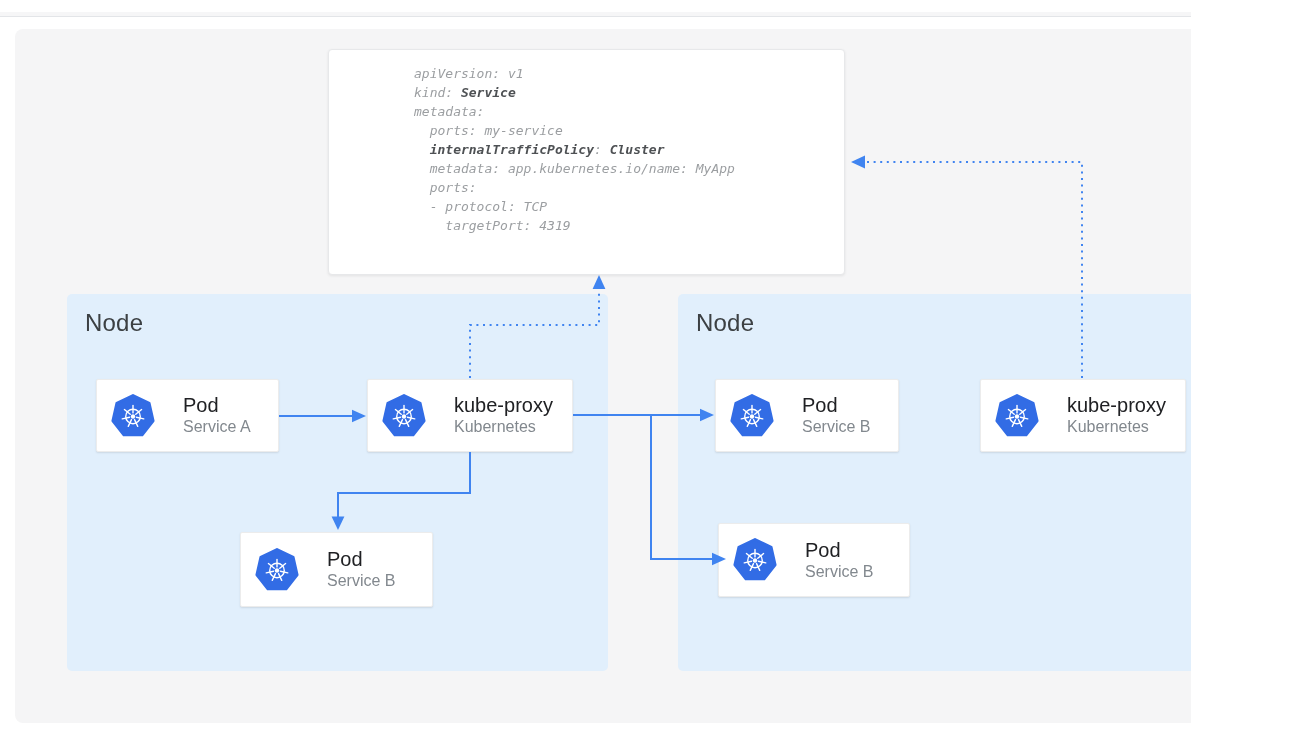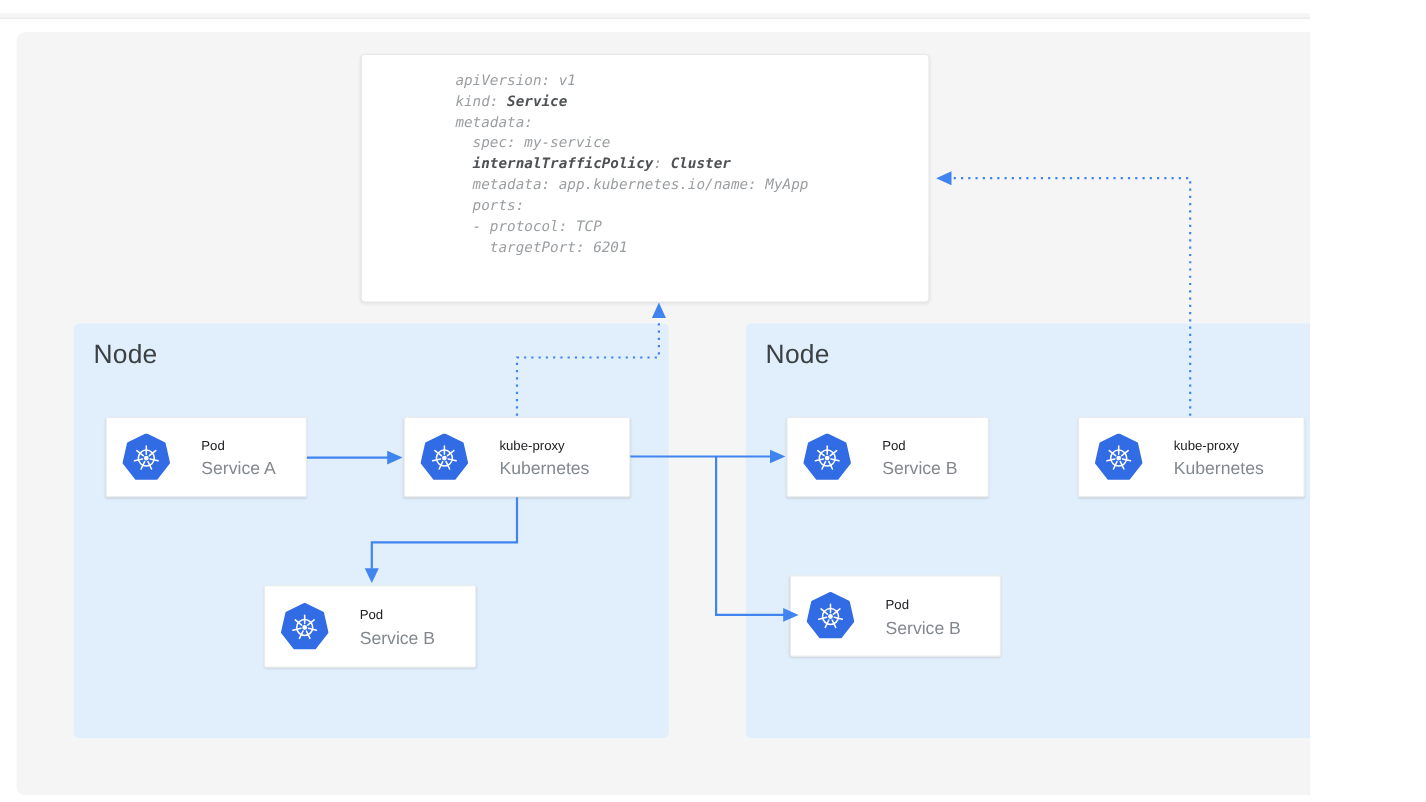--- a/index.html
+++ b/index.html
@@ -39,21 +39,21 @@
     font-size:24px; color:#3c4043; letter-spacing:.2px;
   }
   
   .card {
     position:absolute; background:#ffffff; border:1px solid #ececec;
     border-radius:2px; box-shadow:0 1px 2px rgba(0,0,0,.10);
     box-sizing:border-box; display:flex; align-items:center; padding-left:14px;
   }
   .card .txt { margin-left:28px; }
   .card .title {
-    font-size:12px; color:#202124; line-height:22px; font-weight:500;
+    font-size:20px; color:#202124; line-height:22px; font-weight:500;
   }
   .card .subtitle {
     font-size:16px; color:#82888e; line-height:21px;
   }
   .k8s-icon { display:block; }
   
   .card-pod-a        { left:29px;  top:85px;  width:183px; height:73px; }
   .card-kproxy-left  { left:300px; top:85px;  width:206px; height:73px; }
   .card-pod-b-left   { left:173px; top:238px; width:193px; height:75px; }
   .card-pod-b-top    { left:37px;  top:85px;  width:184px; height:73px; }
@@ -69,26 +69,26 @@
 <body>
 
 <div class="stage">
   <div class="top-strip"></div>
   <div class="panel"></div>
 
   <div class="yaml-card">
     <div class="code-line"><span>apiVersion: v1</span></div>
     <div class="code-line"><span>kind: </span><b>Service</b></div>
     <div class="code-line"><span>metadata:</span></div>
-    <div class="code-line"><span>  spec: my-service</span></div>
+    <div class="code-line"><span>  ports: my-service</span></div>
     <div class="code-line"><span>  </span><b>internalTrafficPolicy</b><span>: </span><b>Cluster</b></div>
     <div class="code-line"><span>  metadata: app.kubernetes.io/name: MyApp</span></div>
     <div class="code-line"><span>  ports:</span></div>
     <div class="code-line"><span>  - protocol: TCP</span></div>
-    <div class="code-line"><span>    targetPort: 6201</span></div>
+    <div class="code-line"><span>    targetPort: 4319</span></div>
   </div>
 
   <div class="node node-left">
     <div class="node-label">Node</div>
 
     <div class="card card-pod-a">
       <svg class="k8s-icon" viewBox="0 0 100 100" width="44" height="44">
         <polygon points="50,3 87,21 96,61 71,93 29,93 4,61 13,21" fill="#326ce5" stroke="#326ce5" stroke-width="6" stroke-linejoin="round"></polygon>
         <g stroke="#ffffff" stroke-width="3.2" stroke-linecap="round" fill="none">
           <circle cx="50" cy="51" r="16.5"></circle>

